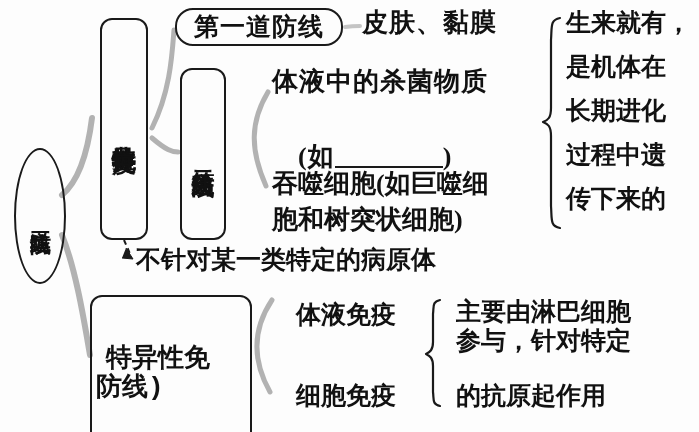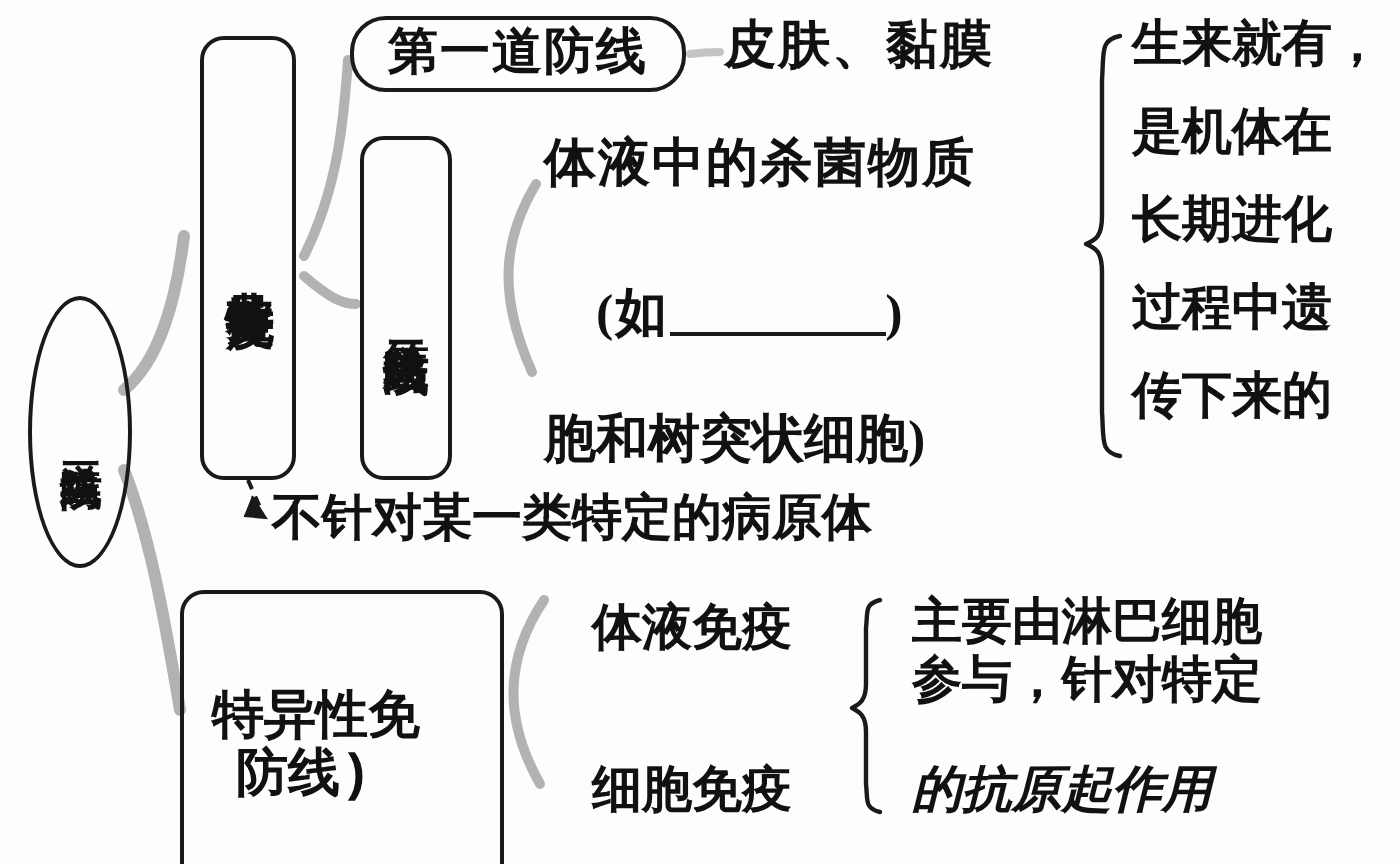--- a/index.html
+++ b/index.html
@@ -98,35 +98,36 @@
   <div class="node rbox" style="left:180px;top:68px;width:46px;height:172px;">
     <span class="vtext" style="font-size:23px;">第二道防线</span>
   </div>
 
   <div class="plain" style="left:272px;top:66px;font-size:26px;letter-spacing:1px;">体液中的杀菌物质</div>
 
   <div class="plain" style="left:268px;top:110px;font-size:26px;letter-spacing:1px;">
     <span>(如</span><span class="blankline"></span><span>)</span>
   </div>
 
+  <div class="plain" style="left:272px;top:168px;font-size:26px;letter-spacing:0px;">吞噬细胞(如巨噬细</div>
   <div class="plain" style="left:272px;top:204px;font-size:26px;letter-spacing:0px;">胞和树突状细胞)</div>
 
   <div class="plain" style="left:136px;top:245px;font-size:25px;letter-spacing:0px;">不针对某一类特定的病原体</div>
 
   <div class="plain" style="left:566px;top:8px;font-size:25px;letter-spacing:0px;">生来就有，</div>
   <div class="plain" style="left:566px;top:52px;font-size:25px;letter-spacing:0px;">是机体在</div>
   <div class="plain" style="left:566px;top:140px;font-size:25px;letter-spacing:0px;">过程中遗</div>
   <div class="plain" style="left:566px;top:96px;font-size:25px;letter-spacing:0px;">长期进化</div>
   <div class="plain" style="left:566px;top:184px;font-size:25px;letter-spacing:0px;">传下来的</div>
 
   <div class="node rbox" style="left:90px;top:295px;width:162px;height:158px;flex-direction:column;font-family:Liberation Mono, monospace;">
     <span class="htext" style="font-size:26px;display:block;width:100%;text-align:left;padding-left:14px;box-sizing:border-box;">特异性免</span>
-    <span class="htext" style="font-size:26px;display:block;width:100%;text-align:left;padding-left:26px;box-sizing:border-box;">防线)</span>
+    <span class="htext" style="font-size:26px;display:block;width:100%;text-align:left;padding-left:4px;box-sizing:border-box;">防线)</span>
   </div>
 
   <div class="plain" style="left:296px;top:300px;font-size:25px;letter-spacing:0px;">体液免疫</div>
   <div class="plain" style="left:296px;top:381px;font-size:25px;letter-spacing:0px;">细胞免疫</div>
 
   <div class="plain" style="left:456px;top:297px;font-size:25px;letter-spacing:0px;">主要由淋巴细胞</div>
   <div class="plain" style="left:456px;top:326px;font-size:25px;letter-spacing:0px;">参与，针对特定</div>
-  <div class="plain" style="left:456px;top:381px;font-size:25px;letter-spacing:0px;font-style:italic;">的抗原起作用</div>
+  <div class="plain" style="left:456px;top:381px;font-size:25px;letter-spacing:0px;">的抗原起作用</div>
 
 </div>
 
 </body></html>

